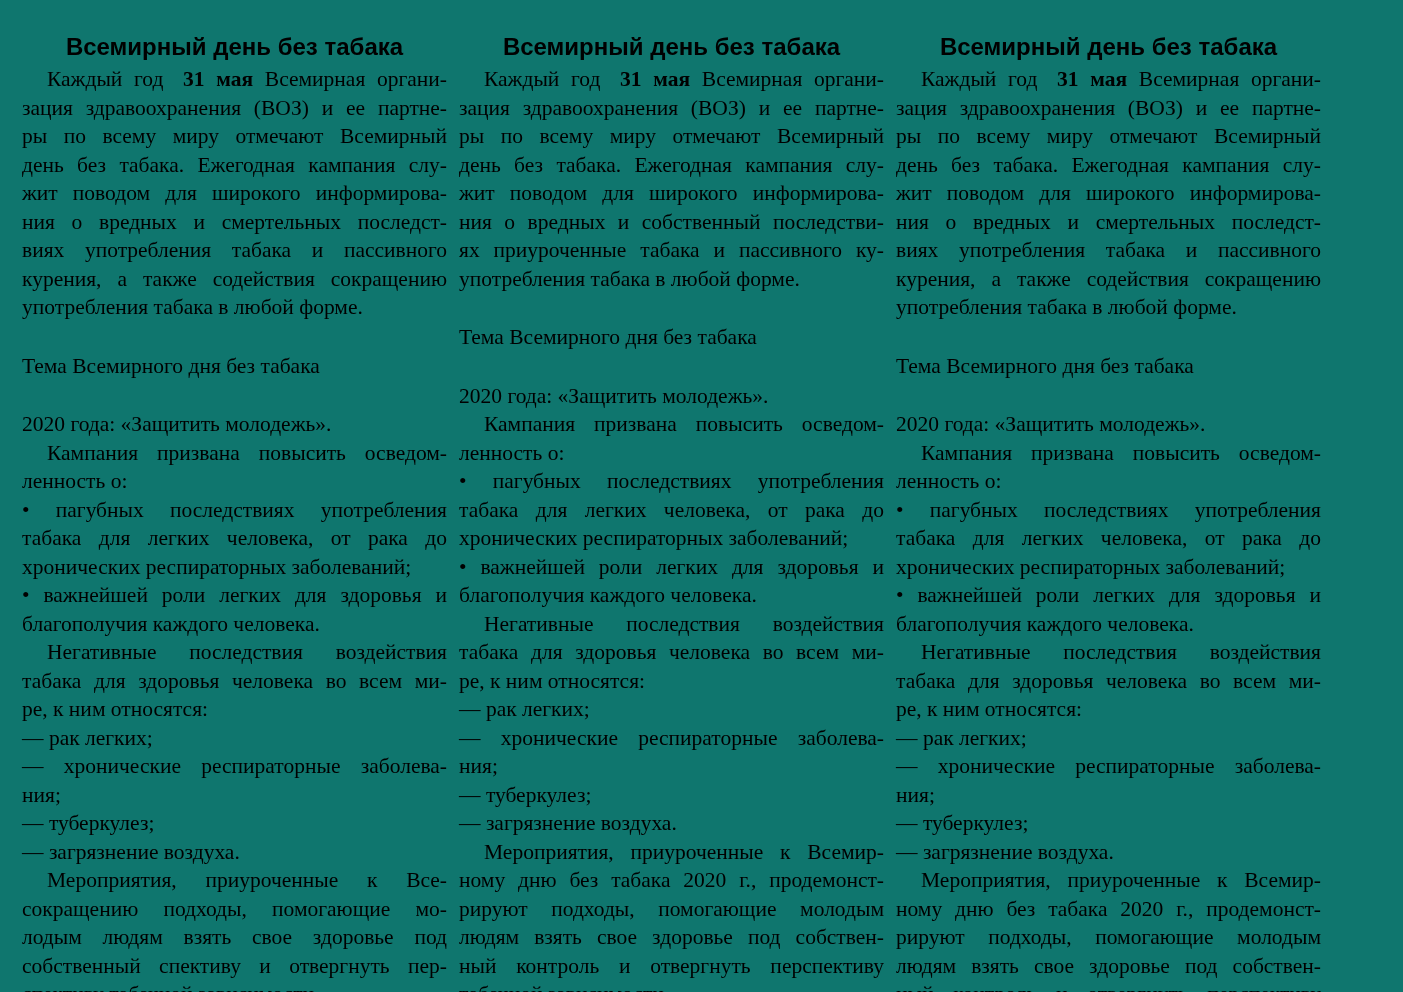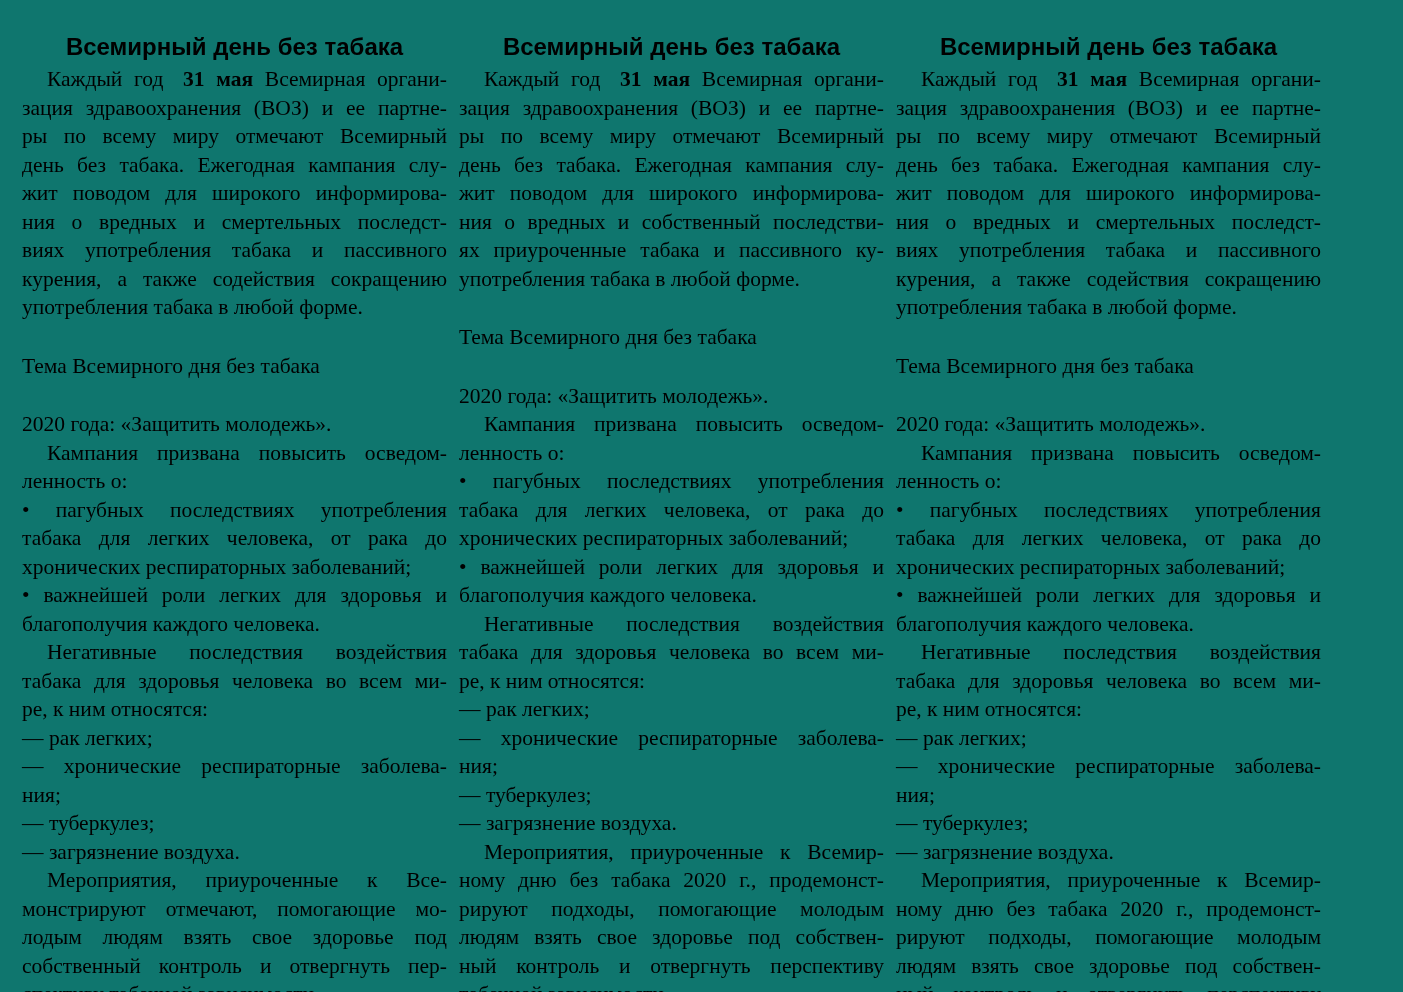--- a/index.html
+++ b/index.html
@@ -74,23 +74,23 @@
       <div class="line">благополучия каждого человека.</div>
       <div class="line justify indent">Негативные последствия воздействия</div>
       <div class="line justify">табака для здоровья человека во всем ми-</div>
       <div class="line">ре, к ним относятся:</div>
       <div class="line">— рак легких;</div>
       <div class="line justify">— хронические респираторные заболева-</div>
       <div class="line">ния;</div>
       <div class="line">— туберкулез;</div>
       <div class="line">— загрязнение воздуха.</div>
       <div class="line justify indent">Мероприятия, приуроченные к Все-</div>
-      <div class="line justify">монстрируют отмечают, помогающие мо-</div>
+      <div class="line justify">сокращению подходы, помогающие мо-</div>
       <div class="line justify">лодым людям взять свое здоровье под</div>
-      <div class="line justify">собственный контроль и отвергнуть пер-</div>
+      <div class="line justify">собственный спективу и отвергнуть пер-</div>
       <div class="line">спективу табачной зависимости.</div>
     </div>
     <div class="column">
       <div class="col-title">Всемирный день без табака</div>
       <div class="line justify indent"><span>Каждый год </span><b>31 мая</b><span> Всемирная органи-</span></div>
       <div class="line justify">зация здравоохранения (ВОЗ) и ее партне-</div>
       <div class="line justify">ры по всему миру отмечают Всемирный</div>
       <div class="line justify">день без табака. Ежегодная кампания слу-</div>
       <div class="line justify">жит поводом для широкого информирова-</div>
       <div class="line justify">ния о вредных и собственный последстви-</div>

